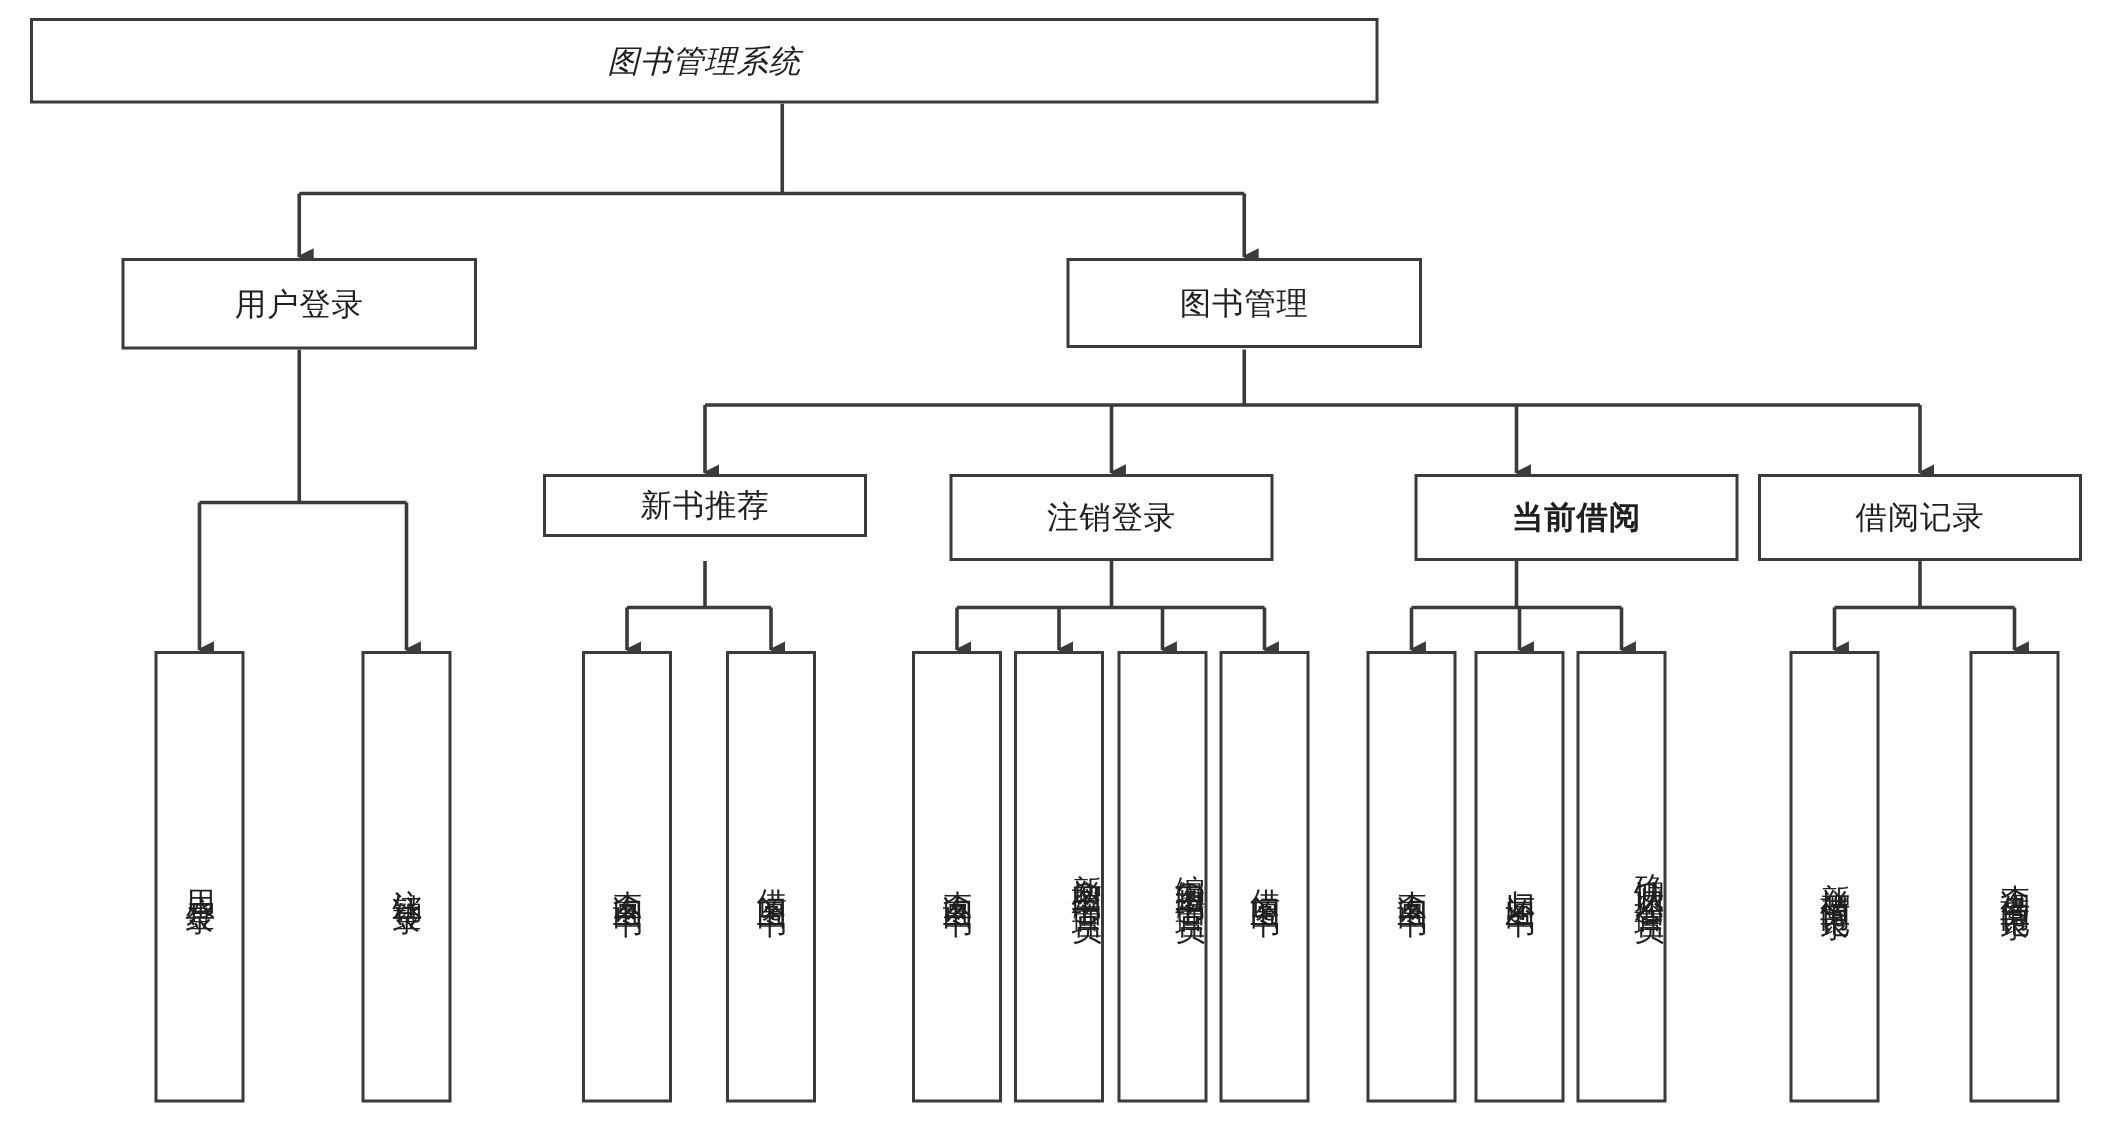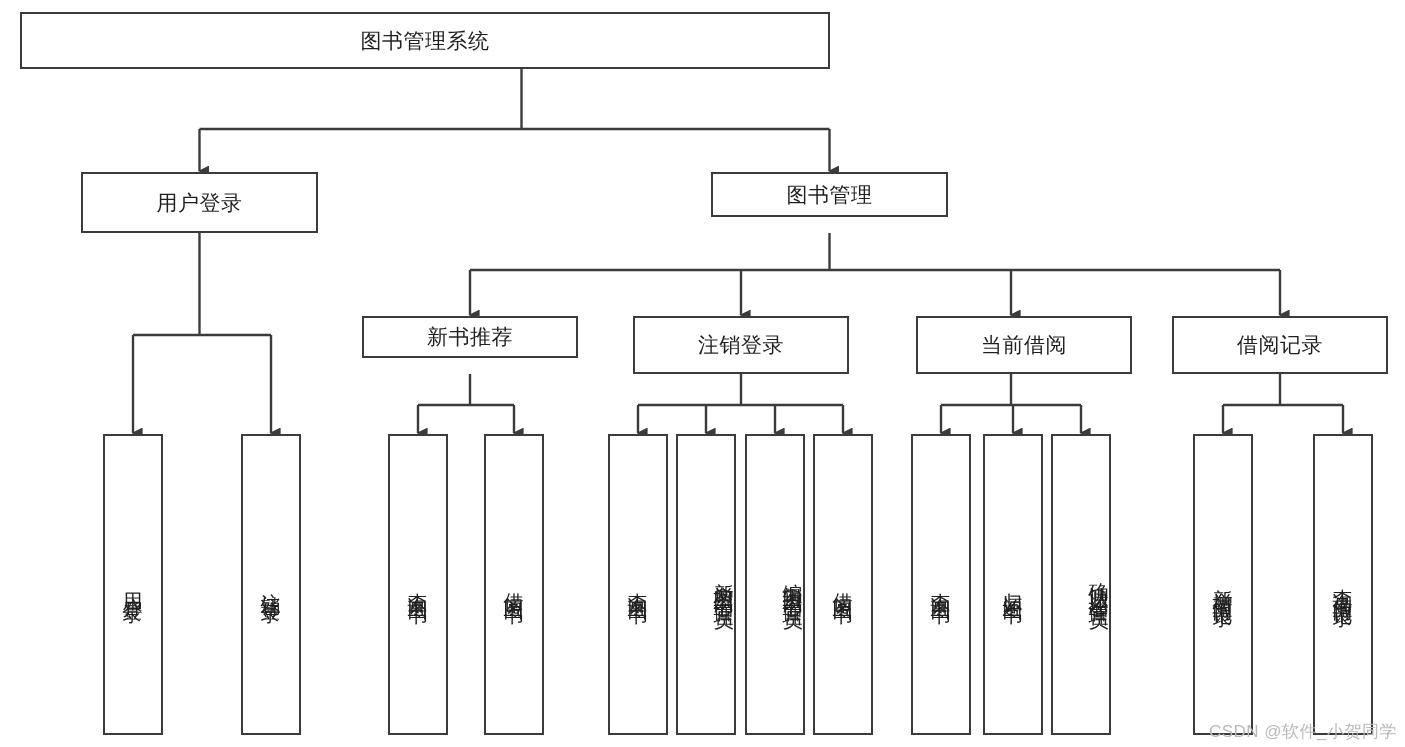--- a/index.html
+++ b/index.html
@@ -101,36 +101,35 @@
         <path d="M 1013 405 L 1013 433" marker-end="url(#arrow)"></path>
         <path d="M 1081 405 L 1081 433" marker-end="url(#arrow)"></path>
         <path d="M 1280 374 L 1280 405"></path>
         <path d="M 1223 405 L 1343 405"></path>
         <path d="M 1223 405 L 1223 433" marker-end="url(#arrow)"></path>
         <path d="M 1343 405 L 1343 433" marker-end="url(#arrow)"></path>
       </g>
   </svg>
 
   <div id="node-layer">
-      <div class="node h" style="left: 20px; top: 12px; width: 810px; height: 57px;">图书管理系统</div>
+      <div class="node h" style="left: 20px; top: 12px; width: 899px; height: 57px; font-style: italic;">图书管理系统</div>
       <div class="node h" style="left: 81px; top: 172px; width: 237px; height: 61px;">用户登录</div>
-      <div class="node h" style="left: 711px; top: 172px; width: 237px; height: 45px;">图书管理</div>
+      <div class="node h" style="left: 711px; top: 172px; width: 237px; height: 60px;">图书管理</div>
       <div class="node h" style="left: 362px; top: 316px; width: 216px; height: 42px;">新书推荐</div>
       <div class="node h" style="left: 633px; top: 316px; width: 216px; height: 58px;">注销登录</div>
-      <div class="node h" style="left: 916px; top: 316px; width: 216px; height: 58px;">当前借阅</div>
+      <div class="node h" style="left: 943px; top: 316px; width: 216px; height: 58px; font-weight: bold;">当前借阅</div>
       <div class="node h" style="left: 1172px; top: 316px; width: 216px; height: 58px;">借阅记录</div>
       <div class="node v" style="left: 103px; top: 434px; width: 60px; height: 301px;">用户登录</div>
       <div class="node v" style="left: 241px; top: 434px; width: 60px; height: 301px;">注销登录</div>
       <div class="node v" style="left: 388px; top: 434px; width: 60px; height: 301px;">查询图书</div>
       <div class="node v" style="left: 484px; top: 434px; width: 60px; height: 301px;">借阅图书</div>
       <div class="node v" style="left: 608px; top: 434px; width: 60px; height: 301px;">查询图书</div>
       <div class="node v topalign" style="left: 676px; top: 434px; width: 60px; height: 301px;">新增图书（管理员）</div>
       <div class="node v topalign" style="left: 745px; top: 434px; width: 60px; height: 301px;">编辑图书（管理员）</div>
       <div class="node v" style="left: 813px; top: 434px; width: 60px; height: 301px;">借阅图书</div>
       <div class="node v" style="left: 911px; top: 434px; width: 60px; height: 301px;">查询图书</div>
       <div class="node v" style="left: 983px; top: 434px; width: 60px; height: 301px;">归还图书</div>
       <div class="node v topalign" style="left: 1051px; top: 434px; width: 60px; height: 301px;">确认归还（管理员）</div>
       <div class="node v" style="left: 1193px; top: 434px; width: 60px; height: 301px;">新增借阅记录</div>
       <div class="node v" style="left: 1313px; top: 434px; width: 60px; height: 301px;">查询借阅记录</div>
     </div>
 
-  <div class="watermark">CSDN @软件_小贺同学</div>
 </div>
 
 </body></html>

